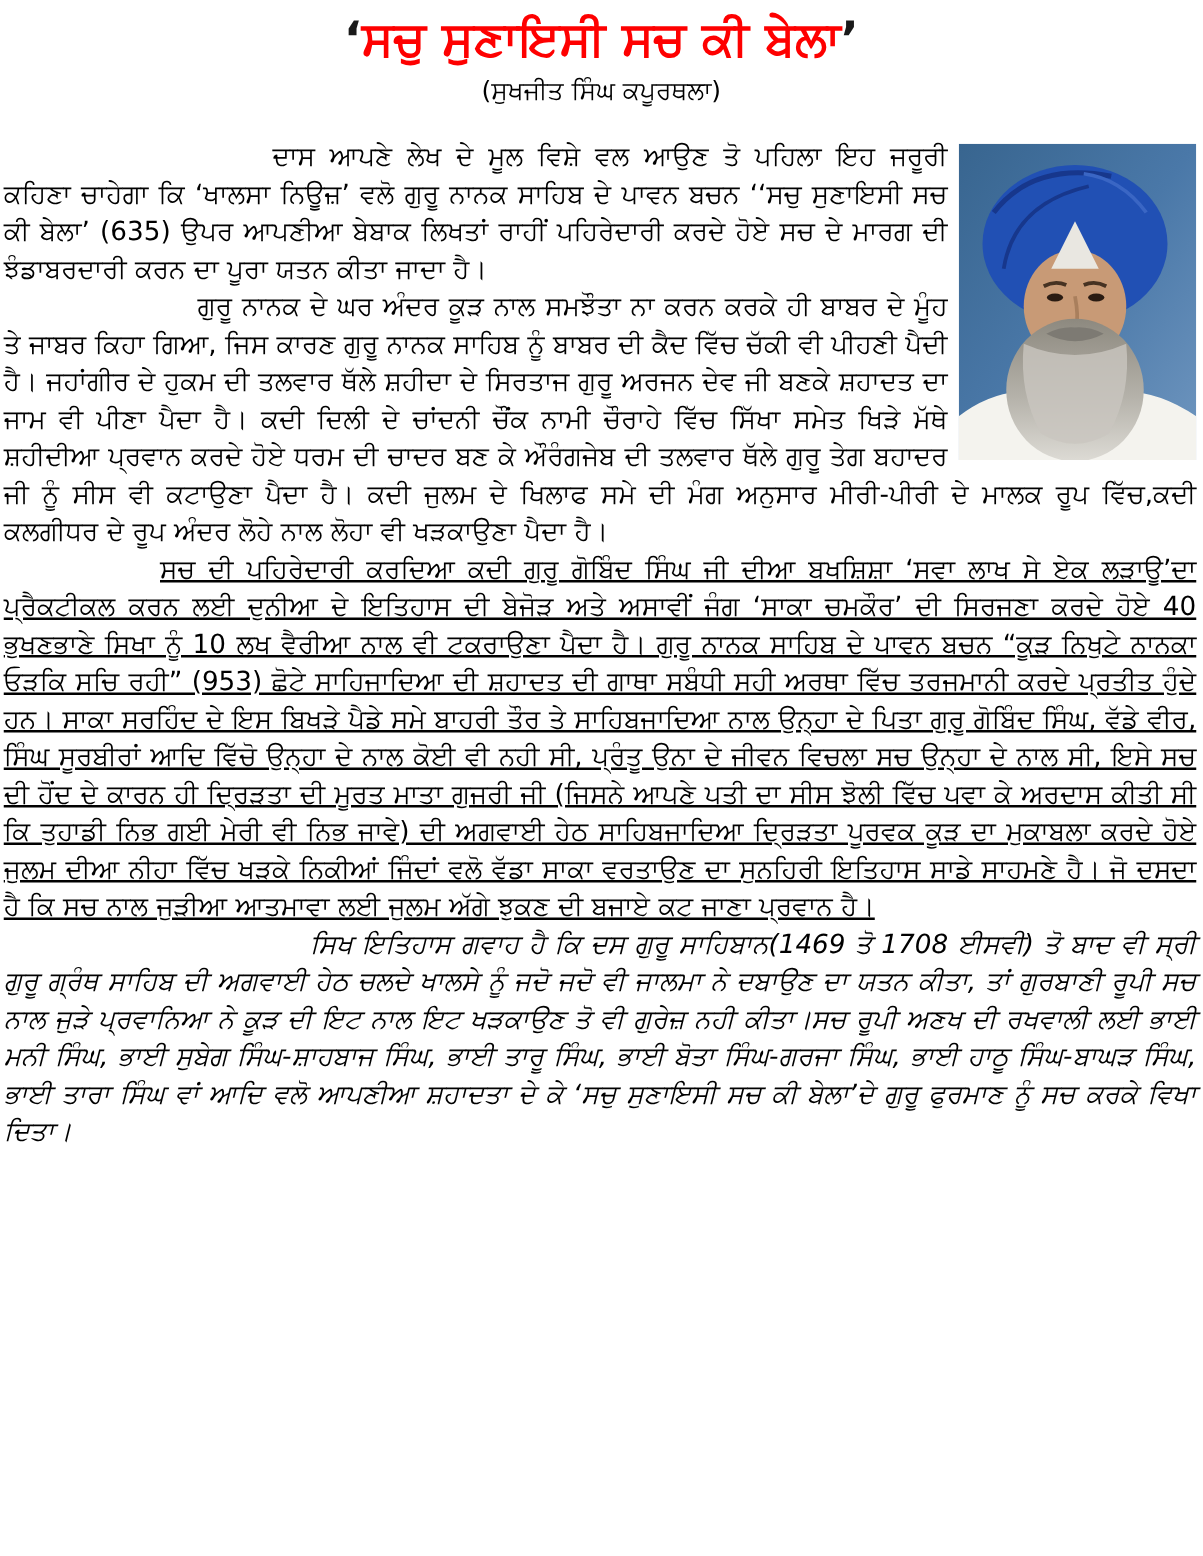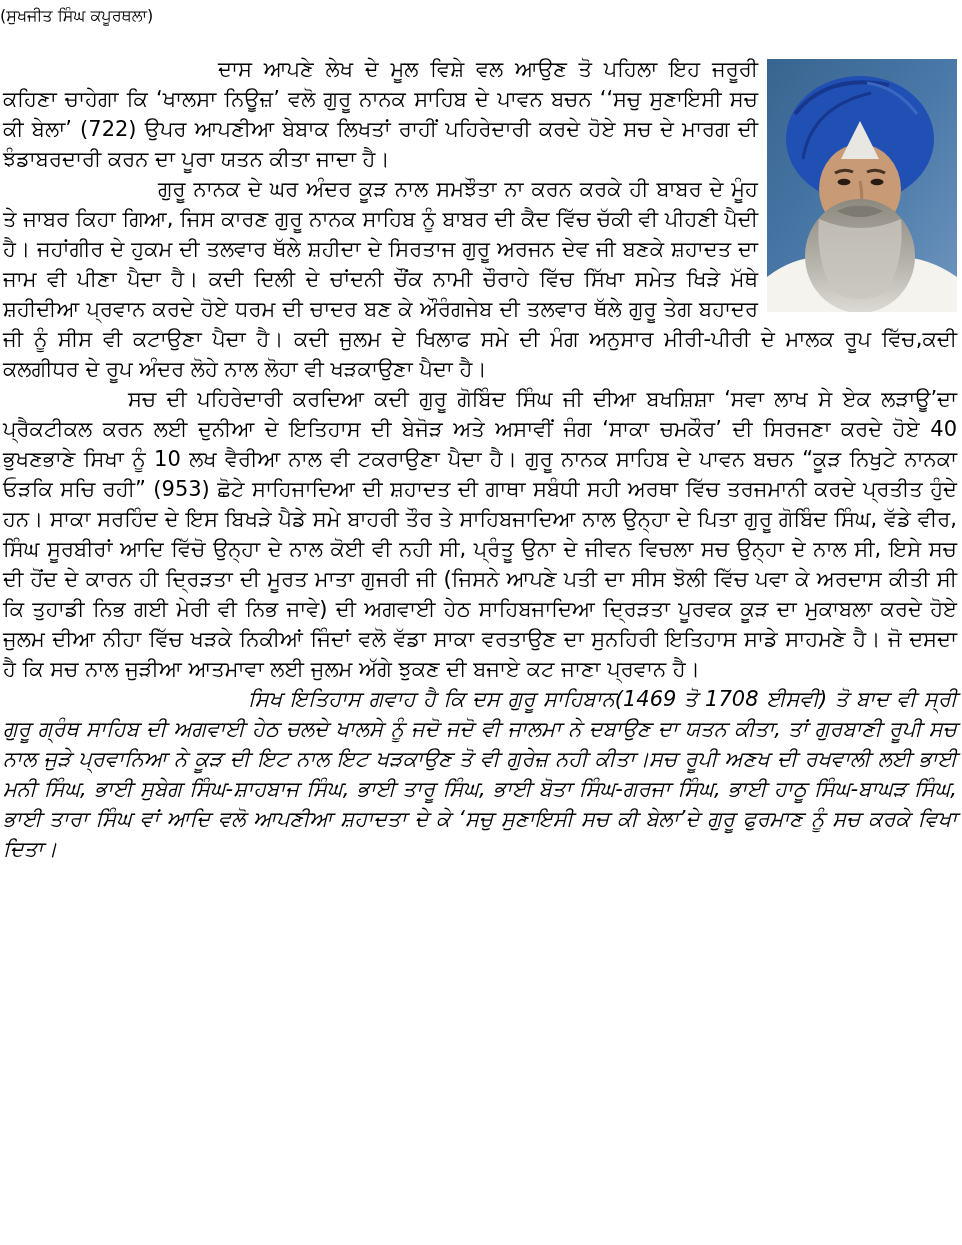--- a/index.html
+++ b/index.html
@@ -8,43 +8,46 @@
     font-family:"DejaVu Sans","Liberation Sans",sans-serif;
   }
   .page{width:962px;min-height:1245px;overflow:hidden;}
   .title{
     margin:6px 0 0 0;text-align:center;
     font-size:38px;font-weight:bold;line-height:50px;
   }
   .title .title-text{color:#fe0000;}
   .title .q{color:#1a1a1a;}
   .byline{
-    font-size:16px;font-weight:normal;
+    text-align:center;font-size:20px;font-weight:normal;
     line-height:28px;margin-top:2px;color:#000;
   }
   .article-body{
     margin-top:24px;padding:0 5px 0 3px;
     font-size:21px;line-height:30px;text-align:justify;
   }
   .photo{
     float:right;width:190px;height:253px;
     margin:5px 0 12px 9px;
   }
   .photo svg{display:block;width:190px;height:253px;}
   p.para{margin:0;padding:0;}
   .p1{text-indent:215px;}
   .p2{text-indent:155px;}
-  .p3{text-indent:125px;}
+  .p3{text-indent:125px;text-decoration:underline;}
   .p4{text-indent:245px;font-style:italic;}
 </style>
 </head>
 <body>
 
 <div class="page">
 
+  <h1 class="title">
+    <span class="q">‘</span><span class="title-text">ਸਚੁ ਸੁਣਾਇਸੀ ਸਚ ਕੀ ਬੇਲਾ</span><span class="q">’</span>
+  </h1>
 
   <div class="byline">(ਸੁਖਜੀਤ ਸਿੰਘ ਕਪੂਰਥਲਾ)</div>
 
   <div class="article-body">
 
     <div class="photo">
       <svg viewBox="0 0 190 253" xmlns="http://www.w3.org/2000/svg">
         <defs>
           <linearGradient id="bgGrad" x1="0" y1="0" x2="1" y2="1">
             <stop offset="0" stop-color="#38658f"></stop>
@@ -81,19 +84,19 @@
 
         <path d="M93,122 Q96,138 94,147" stroke="#a97f5d" stroke-width="3" fill="none"></path>
 
         <ellipse cx="93" cy="197" rx="55" ry="57" fill="url(#beardGrad)"></ellipse>
         <path d="M52,160 Q93,178 134,160 Q138,200 120,232 Q93,248 66,232 Q48,200 52,160 Z" fill="#c9c6bf" opacity="0.8"></path>
 
         <path d="M70,152 Q93,164 116,152 Q104,146 93,147 Q82,146 70,152 Z" fill="#7d7a73"></path>
       </svg>
     </div>
 
-    <p class="para p1">ਦਾਸ ਆਪਣੇ ਲੇਖ ਦੇ ਮੂਲ ਵਿਸ਼ੇ  ਵਲ ਆਉਣ ਤੋ ਪਹਿਲਾ ਇਹ ਜਰੂਰੀ ਕਹਿਣਾ ਚਾਹੇਗਾ ਕਿ ‘ਖਾਲਸਾ ਨਿਊਜ਼’ ਵਲੋ ਗੁਰੂ ਨਾਨਕ ਸਾਹਿਬ ਦੇ ਪਾਵਨ ਬਚਨ ‘‘ਸਚੁ ਸੁਣਾਇਸੀ ਸਚ ਕੀ ਬੇਲਾ’ (722) ਉਪਰ ਆਪਣੀਆ ਬੇਬਾਕ ਲਿਖਤਾਂ ਰਾਹੀਂ ਪਹਿਰੇਦਾਰੀ ਕਰਦੇ ਹੋਏ ਸਚ ਦੇ ਮਾਰਗ ਦੀ ਝੰਡਾਬਰਦਾਰੀ ਕਰਨ ਦਾ ਪੂਰਾ ਯਤਨ ਕੀਤਾ ਜਾਦਾ ਹੈ।</p>
+    <p class="para p1">ਦਾਸ ਆਪਣੇ ਲੇਖ ਦੇ ਮੂਲ ਵਿਸ਼ੇ  ਵਲ ਆਉਣ ਤੋ ਪਹਿਲਾ ਇਹ ਜਰੂਰੀ ਕਹਿਣਾ ਚਾਹੇਗਾ ਕਿ ‘ਖਾਲਸਾ ਨਿਊਜ਼’ ਵਲੋ ਗੁਰੂ ਨਾਨਕ ਸਾਹਿਬ ਦੇ ਪਾਵਨ ਬਚਨ ‘‘ਸਚੁ ਸੁਣਾਇਸੀ ਸਚ ਕੀ ਬੇਲਾ’ (635) ਉਪਰ ਆਪਣੀਆ ਬੇਬਾਕ ਲਿਖਤਾਂ ਰਾਹੀਂ ਪਹਿਰੇਦਾਰੀ ਕਰਦੇ ਹੋਏ ਸਚ ਦੇ ਮਾਰਗ ਦੀ ਝੰਡਾਬਰਦਾਰੀ ਕਰਨ ਦਾ ਪੂਰਾ ਯਤਨ ਕੀਤਾ ਜਾਦਾ ਹੈ।</p>
     <p class="para p2">ਗੁਰੂ ਨਾਨਕ ਦੇ ਘਰ ਅੰਦਰ ਕੂੜ ਨਾਲ ਸਮਝੌਤਾ ਨਾ ਕਰਨ ਕਰਕੇ ਹੀ ਬਾਬਰ ਦੇ ਮੂੰਹ ਤੇ ਜਾਬਰ ਕਿਹਾ ਗਿਆ, ਜਿਸ ਕਾਰਣ ਗੁਰੂ ਨਾਨਕ ਸਾਹਿਬ ਨੂੰ ਬਾਬਰ ਦੀ ਕੈਦ ਵਿੱਚ ਚੱਕੀ ਵੀ ਪੀਹਣੀ ਪੈਦੀ ਹੈ। ਜਹਾਂਗੀਰ ਦੇ ਹੁਕਮ ਦੀ ਤਲਵਾਰ ਥੱਲੇ ਸ਼ਹੀਦਾ ਦੇ ਸਿਰਤਾਜ ਗੁਰੂ ਅਰਜਨ ਦੇਵ ਜੀ ਬਣਕੇ ਸ਼ਹਾਦਤ ਦਾ ਜਾਮ ਵੀ ਪੀਣਾ ਪੈਦਾ ਹੈ। ਕਦੀ ਦਿਲੀ ਦੇ ਚਾਂਦਨੀ ਚੌਂਕ ਨਾਮੀ ਚੌਰਾਹੇ ਵਿੱਚ ਸਿੱਖਾ ਸਮੇਤ ਖਿੜੇ ਮੱਥੇ ਸ਼ਹੀਦੀਆ ਪ੍ਰਵਾਨ ਕਰਦੇ ਹੋਏ ਧਰਮ ਦੀ ਚਾਦਰ ਬਣ ਕੇ ਔਰੰਗਜੇਬ  ਦੀ ਤਲਵਾਰ ਥੱਲੇ ਗੁਰੂ ਤੇਗ ਬਹਾਦਰ ਜੀ ਨੂੰ ਸੀਸ ਵੀ ਕਟਾਉਣਾ ਪੈਦਾ ਹੈ। ਕਦੀ ਜੁਲਮ ਦੇ ਖਿਲਾਫ ਸਮੇ ਦੀ ਮੰਗ ਅਨੁਸਾਰ ਮੀਰੀ-ਪੀਰੀ ਦੇ ਮਾਲਕ ਰੂਪ ਵਿੱਚ,ਕਦੀ ਕਲਗੀਧਰ ਦੇ ਰੂਪ ਅੰਦਰ ਲੋਹੇ ਨਾਲ ਲੋਹਾ ਵੀ ਖੜਕਾਉਣਾ ਪੈਦਾ ਹੈ।</p>
     <p class="para p3">ਸਚ ਦੀ ਪਹਿਰੇਦਾਰੀ ਕਰਦਿਆ ਕਦੀ ਗੁਰੂ ਗੋਬਿੰਦ ਸਿੰਘ ਜੀ ਦੀਆ ਬਖਸ਼ਿਸ਼ਾ ‘ਸਵਾ ਲਾਖ ਸੇ ਏਕ ਲੜਾਊ’ਦਾ ਪ੍ਰੈਕਟੀਕਲ ਕਰਨ ਲਈ ਦੁਨੀਆ ਦੇ ਇਤਿਹਾਸ ਦੀ ਬੇਜੋੜ ਅਤੇ ਅਸਾਵੀਂ ਜੰਗ ‘ਸਾਕਾ ਚਮਕੌਰ’ ਦੀ ਸਿਰਜਣਾ ਕਰਦੇ ਹੋਏ 40 ਭੁਖਣਭਾਣੇ ਸਿਖਾ ਨੂੰ 10 ਲਖ ਵੈਰੀਆ ਨਾਲ ਵੀ ਟਕਰਾਉਣਾ ਪੈਦਾ ਹੈ। ਗੁਰੂ ਨਾਨਕ ਸਾਹਿਬ ਦੇ ਪਾਵਨ ਬਚਨ “ਕੂੜ ਨਿਖੁਟੇ ਨਾਨਕਾ ਓੜਕਿ ਸਚਿ ਰਹੀ” (953) ਛੋਟੇ ਸਾਹਿਜਾਦਿਆ ਦੀ ਸ਼ਹਾਦਤ ਦੀ ਗਾਥਾ ਸਬੰਧੀ ਸਹੀ ਅਰਥਾ ਵਿੱਚ ਤਰਜਮਾਨੀ ਕਰਦੇ ਪ੍ਰਤੀਤ ਹੁੰਦੇ ਹਨ। ਸਾਕਾ ਸਰਹਿੰਦ ਦੇ ਇਸ ਬਿਖੜੇ ਪੈਡੇ ਸਮੇ ਬਾਹਰੀ ਤੌਰ ਤੇ ਸਾਹਿਬਜਾਦਿਆ ਨਾਲ ਉਨ੍ਹਾ ਦੇ ਪਿਤਾ ਗੁਰੂ ਗੋਬਿੰਦ ਸਿੰਘ, ਵੱਡੇ ਵੀਰ, ਸਿੰਘ ਸੂਰਬੀਰਾਂ ਆਦਿ ਵਿੱਚੋ ਉਨ੍ਹਾ ਦੇ ਨਾਲ ਕੋਈ ਵੀ ਨਹੀ ਸੀ, ਪ੍ਰੰਤੂ ਉਨਾ ਦੇ ਜੀਵਨ ਵਿਚਲਾ ਸਚ ਉਨ੍ਹਾ ਦੇ ਨਾਲ ਸੀ, ਇਸੇ ਸਚ ਦੀ ਹੋਂਦ ਦੇ ਕਾਰਨ ਹੀ ਦ੍ਰਿੜਤਾ ਦੀ ਮੂਰਤ ਮਾਤਾ ਗੁਜਰੀ ਜੀ (ਜਿਸਨੇ ਆਪਣੇ ਪਤੀ ਦਾ ਸੀਸ ਝੋਲੀ ਵਿੱਚ ਪਵਾ ਕੇ ਅਰਦਾਸ ਕੀਤੀ ਸੀ ਕਿ ਤੁਹਾਡੀ ਨਿਭ ਗਈ ਮੇਰੀ ਵੀ ਨਿਭ ਜਾਵੇ) ਦੀ ਅਗਵਾਈ ਹੇਠ ਸਾਹਿਬਜਾਦਿਆ ਦ੍ਰਿੜਤਾ ਪੂਰਵਕ ਕੂੜ ਦਾ ਮੁਕਾਬਲਾ ਕਰਦੇ ਹੋਏ ਜੁਲਮ ਦੀਆ ਨੀਹਾ ਵਿੱਚ ਖੜਕੇ ਨਿਕੀਆਂ ਜਿੰਦਾਂ ਵਲੋ ਵੱਡਾ ਸਾਕਾ ਵਰਤਾਉਣ ਦਾ ਸੁਨਹਿਰੀ ਇਤਿਹਾਸ ਸਾਡੇ ਸਾਹਮਣੇ ਹੈ। ਜੋ ਦਸਦਾ ਹੈ ਕਿ ਸਚ ਨਾਲ ਜੁੜੀਆ ਆਤਮਾਵਾ ਲਈ ਜੁਲਮ ਅੱਗੇ ਝੁਕਣ ਦੀ ਬਜਾਏ ਕਟ ਜਾਣਾ ਪ੍ਰਵਾਨ ਹੈ।</p>
     <p class="para p4">ਸਿਖ ਇਤਿਹਾਸ ਗਵਾਹ ਹੈ ਕਿ ਦਸ ਗੁਰੂ ਸਾਹਿਬਾਨ(1469 ਤੋ 1708 ਈਸਵੀ) ਤੋ ਬਾਦ ਵੀ ਸ੍ਰੀ ਗੁਰੂ ਗ੍ਰੰਥ ਸਾਹਿਬ ਦੀ ਅਗਵਾਈ ਹੇਠ ਚਲਦੇ ਖਾਲਸੇ ਨੂੰ ਜਦੋ ਜਦੋ ਵੀ ਜਾਲਮਾ ਨੇ ਦਬਾਉਣ ਦਾ ਯਤਨ ਕੀਤਾ, ਤਾਂ ਗੁਰਬਾਣੀ ਰੂਪੀ ਸਚ ਨਾਲ ਜੁੜੇ ਪ੍ਰਵਾਨਿਆ ਨੇ ਕੂੜ ਦੀ ਇਟ ਨਾਲ ਇਟ ਖੜਕਾਉਣ ਤੋ ਵੀ ਗੁਰੇਜ਼ ਨਹੀ ਕੀਤਾ।ਸਚ ਰੂਪੀ ਅਣਖ ਦੀ ਰਖਵਾਲੀ ਲਈ ਭਾਈ ਮਨੀ ਸਿੰਘ, ਭਾਈ ਸੁਬੇਗ ਸਿੰਘ-ਸ਼ਾਹਬਾਜ ਸਿੰਘ, ਭਾਈ ਤਾਰੂ ਸਿੰਘ, ਭਾਈ ਬੋਤਾ ਸਿੰਘ-ਗਰਜਾ ਸਿੰਘ, ਭਾਈ ਹਾਠੂ ਸਿੰਘ-ਬਾਘੜ ਸਿੰਘ, ਭਾਈ ਤਾਰਾ ਸਿੰਘ ਵਾਂ ਆਦਿ ਵਲੋ ਆਪਣੀਆ ਸ਼ਹਾਦਤਾ ਦੇ ਕੇ ‘ਸਚੁ ਸੁਣਾਇਸੀ ਸਚ ਕੀ ਬੇਲਾ’ਦੇ ਗੁਰੂ ਫੁਰਮਾਣ ਨੂੰ ਸਚ ਕਰਕੇ ਵਿਖਾ ਦਿਤਾ।</p>
 
   </div>
 </div>
 
 </body></html>

